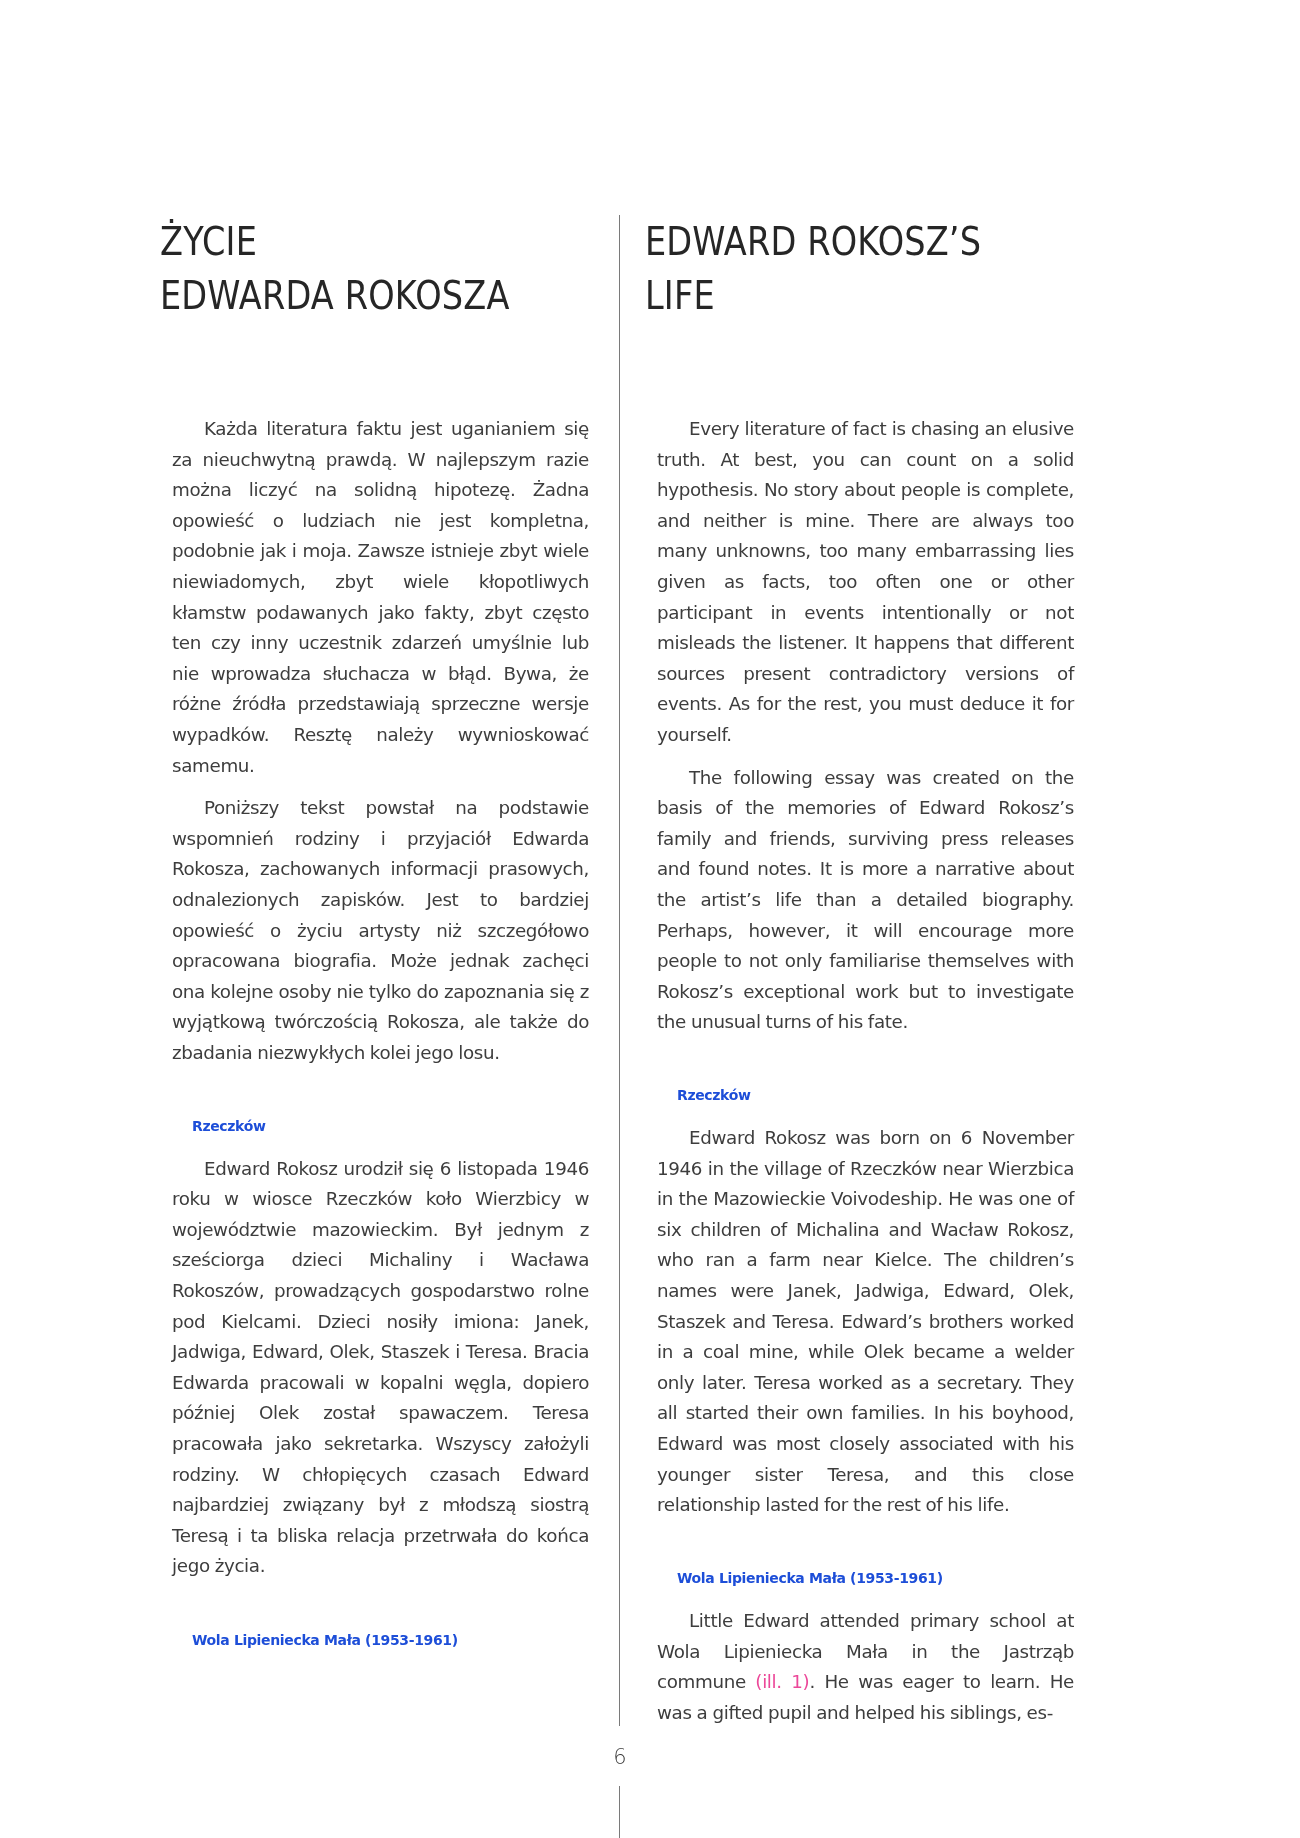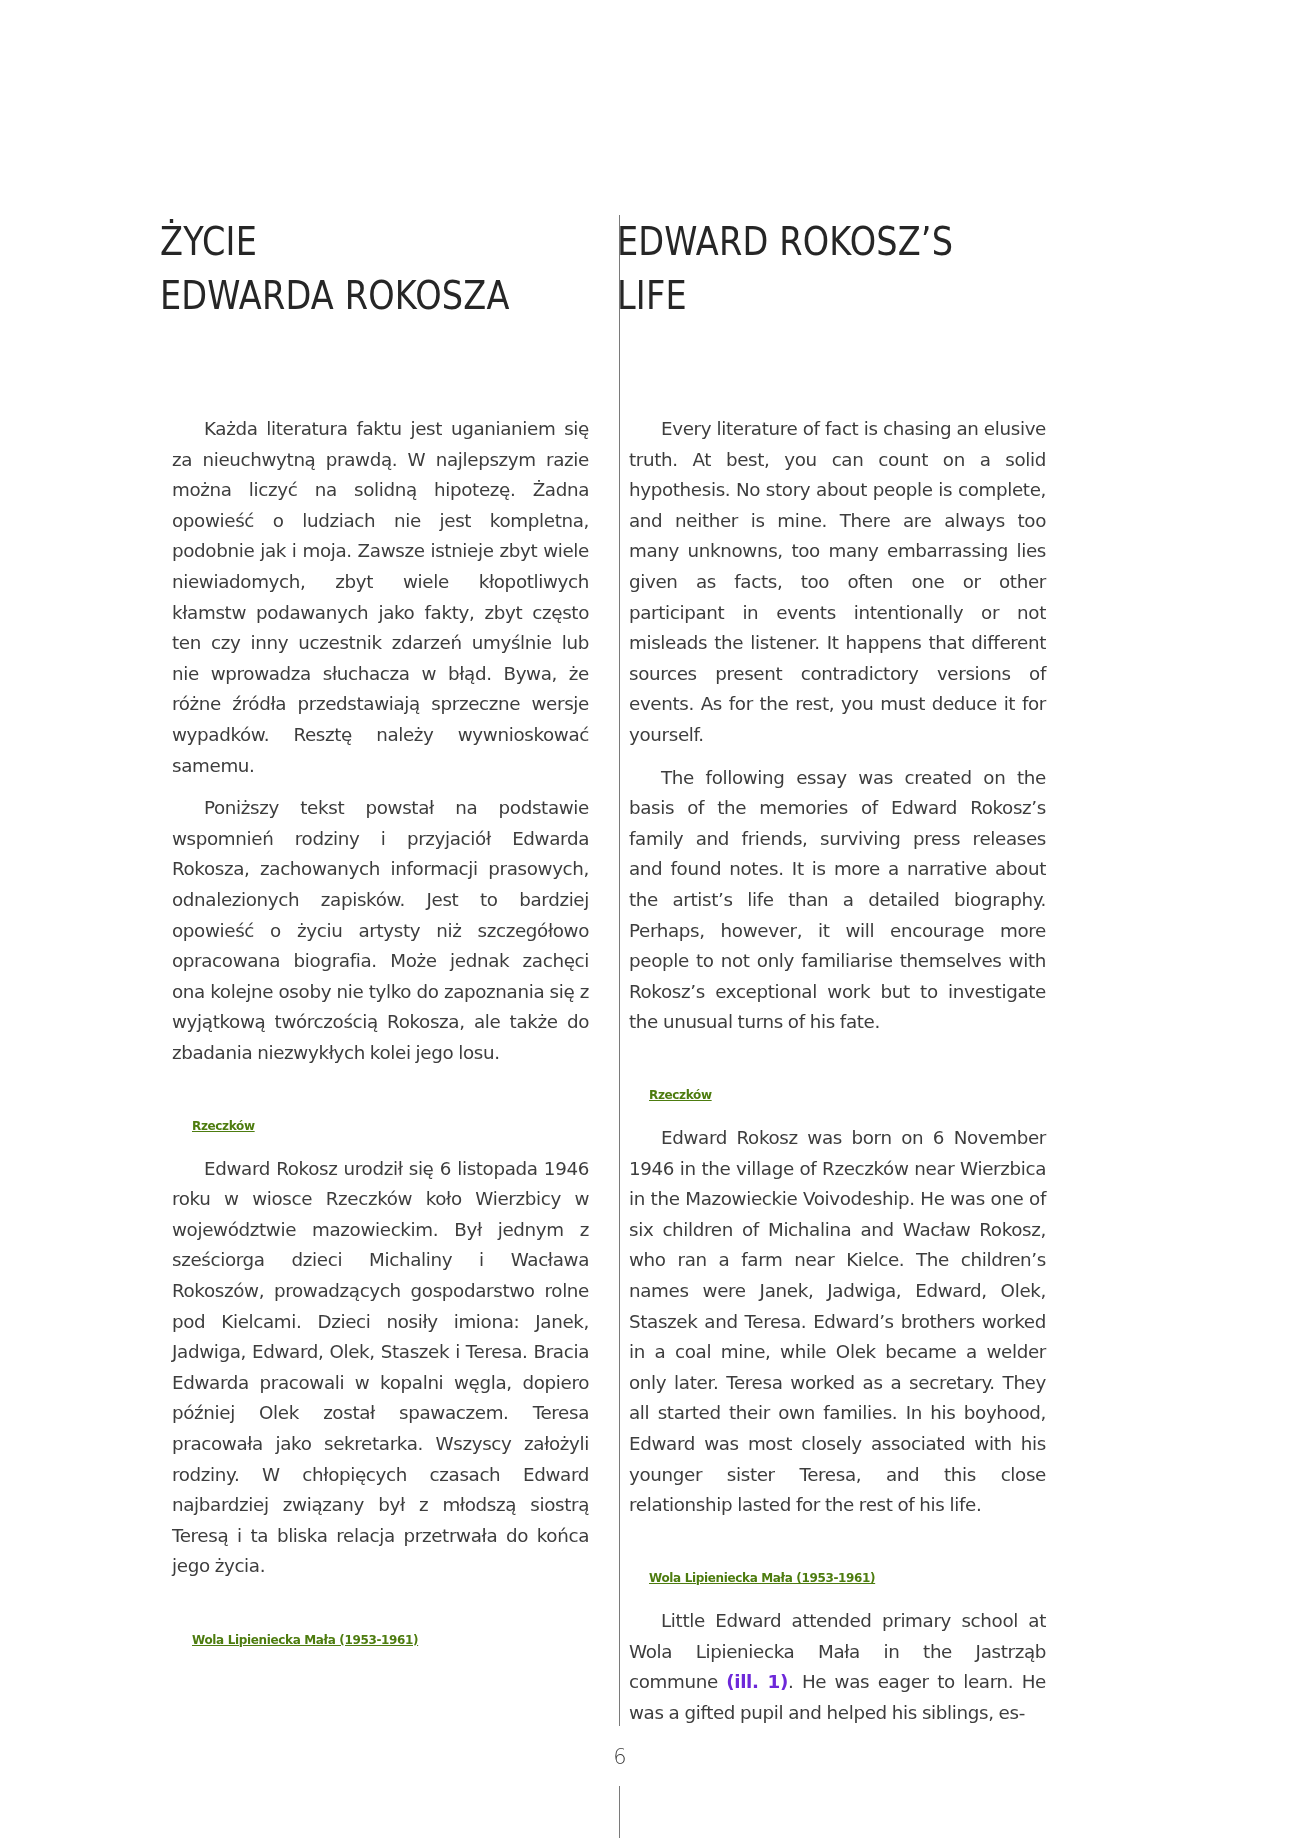--- a/index.html
+++ b/index.html
@@ -5,31 +5,31 @@
     html, body { margin: 0; padding: 0; background: #ffffff; }
     body { width: 1300px; height: 1838px; position: relative; overflow: hidden;
       font-family: "DejaVu Sans", sans-serif; color: #3a3a3a; }
     .divider { position: absolute; left: 619px; width: 1px; background: #7a7a7a; }
     .divider.top { top: 215px; height: 1511px; }
     .divider.bottom { top: 1786px; height: 52px; }
     .page-number { position: absolute; left: 600px; width: 40px; top: 1745px;
       text-align: center; font-size: 21px; color: #3a3a3a; font-family: "DejaVu Sans", sans-serif; font-weight: 300; }
     .col { position: absolute; top: 215px; width: 441px; }
     .col.left { left: 160px; }
-    .col.right { left: 617px; }
+    .col.right { left: 645px; }
     .title { font-family: "DejaVu Sans", sans-serif; font-weight: normal; font-size: 39px;
       line-height: 54px; color: #262626; margin: 0; letter-spacing: 0.2px;
       transform: scaleX(0.86); transform-origin: left top; white-space: nowrap; }
     .body { position: absolute; top: 187px; left: 0; width: 441px; }
     .para { margin: 12px; font-size: 18.3px; line-height: 30.6px; text-align: justify;
       text-indent: 32px; hyphens: manual; color: #3d3d3d; letter-spacing: -0.35px; word-spacing: -0.5px; }
     .sec-gap { height: 30.6px; }
-    .sec-head { margin: 0; font-size: 12px; line-height: 30.6px; font-weight: bold;
-      padding-left: 32px; color: #4d7c0f; letter-spacing: -0.35px; text-decoration: underline; }
-    b.ref { font-weight: bold; color: #6d28d9; }
+    .sec-head { margin: 0; font-size: 14px; line-height: 30.6px; font-weight: bold;
+      padding-left: 32px; color: #1d4ed8; letter-spacing: -0.35px; }
+    b.ref { font-weight: normal; color: #ec4899; }
   </style>
 </head>
 <body>
 
 <div class="divider top"></div>
 <div class="divider bottom"></div>
 <div class="page-number">6</div>
 
 <div class="col left">
   <h1 class="title">

